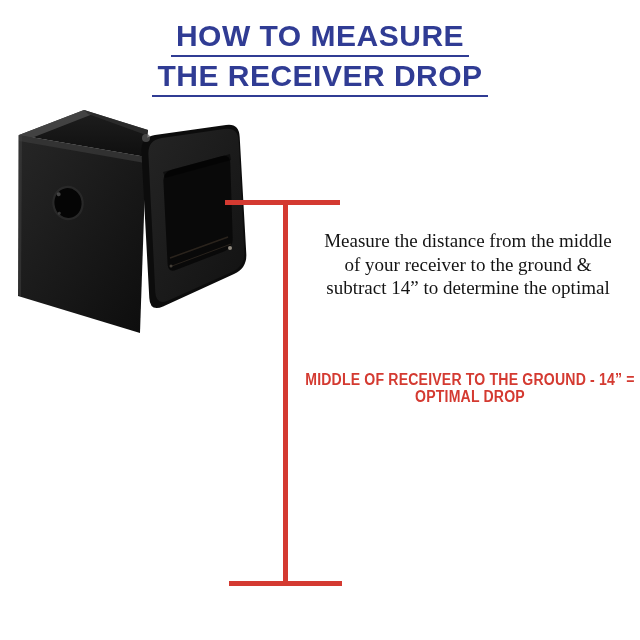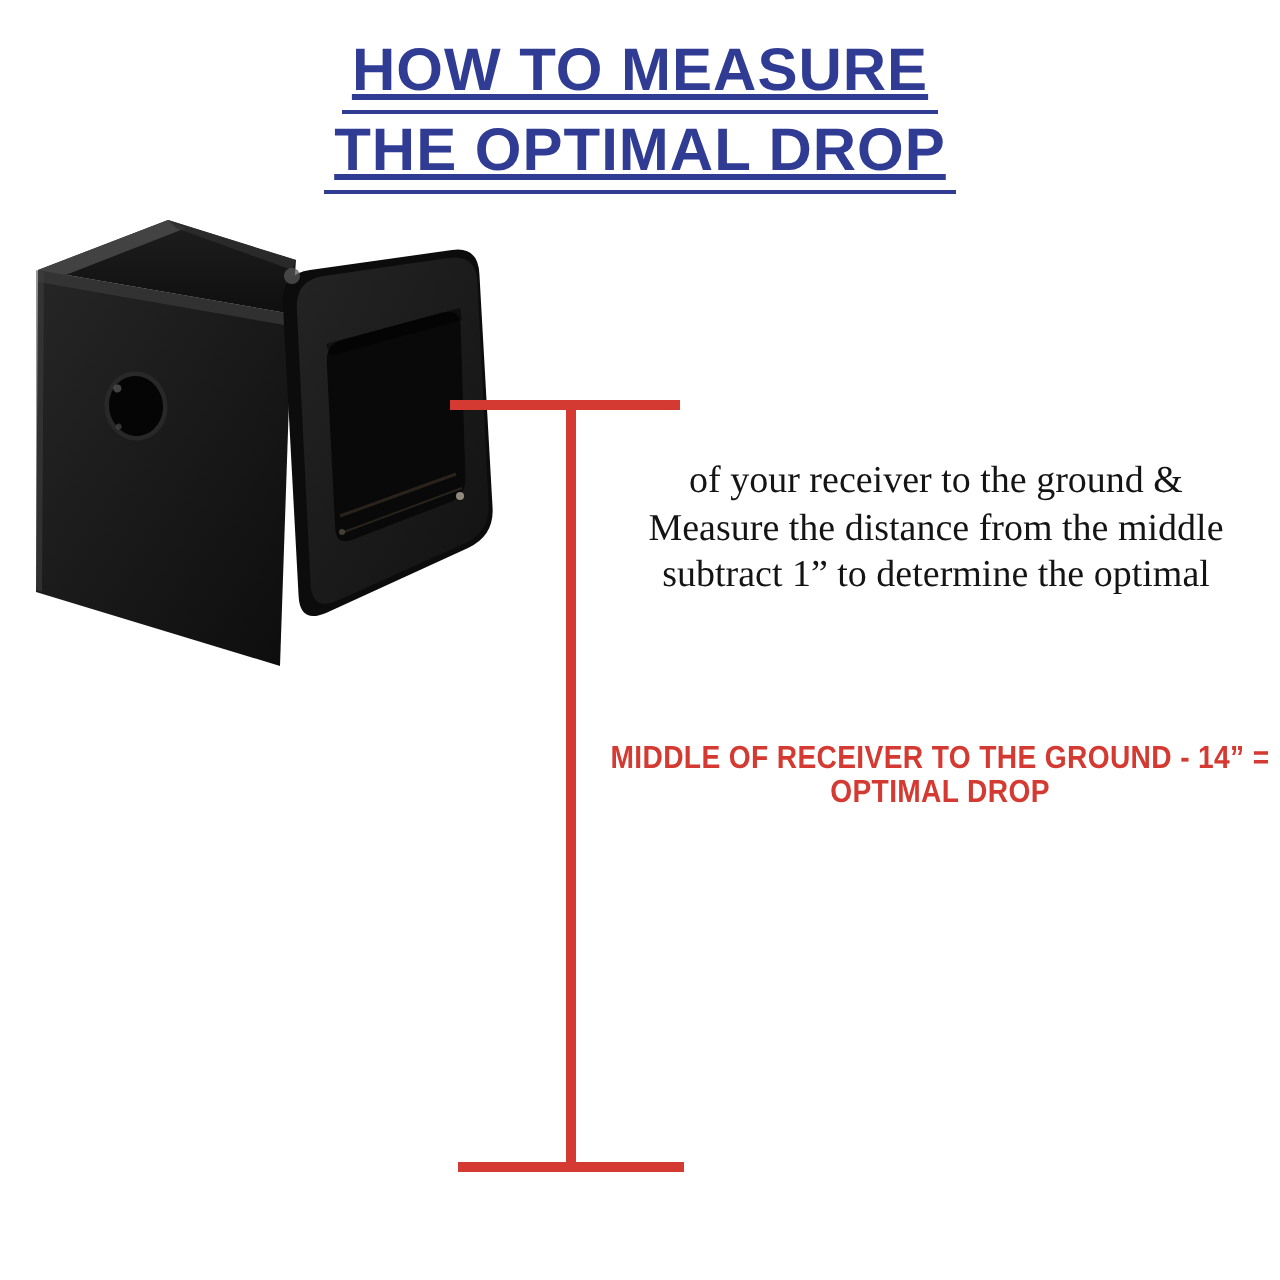--- a/index.html
+++ b/index.html
@@ -15,21 +15,20 @@
   }
   
   .title-block{position:absolute;top:19px;left:0;right:0;text-align:center;}
   .title-line{line-height:36px;}
   .title-line span{
     display:inline-block;white-space:nowrap;
     font:700 30px/33px "Liberation Sans",sans-serif;
     letter-spacing:.5px;color:var(--accent-blue);
     border-bottom:2.5px solid var(--accent-blue);
     padding:0 5px 3px 5px;
-    text-decoration:underline;
   }
   
   .hitch-svg{position:absolute;left:0;top:100px;width:280px;height:245px;}
   
   .m-line{position:absolute;background:var(--accent-red);}
   .m-cap-top{left:225px;top:200px;width:115px;height:5px;}
   .m-vertical{left:283px;top:200px;width:5px;height:386px;}
   .m-cap-bottom{left:229px;top:581px;width:113px;height:5px;}
   
   .instruction{
@@ -52,21 +51,21 @@
 </head>
 <body>
 
 <div class="canvas">
 
   <header class="title-block">
     <div class="title-line">
       <span>HOW TO MEASURE</span>
     </div>
     <div class="title-line">
-      <span>THE OPTIMAL DROP</span>
+      <span>THE RECEIVER DROP</span>
     </div>
   </header>
 
   <svg class="hitch-svg" viewBox="0 0 280 245" role="img" aria-label="hitch receiver">
     <defs>
       <linearGradient id="gFront" x1="0" y1="0" x2="1" y2="1">
         <stop offset="0" stop-color="#262626"></stop>
           <stop offset="1" stop-color="#0d0d0d"></stop>
       </linearGradient>
       <linearGradient id="gTop" x1="0" y1="0" x2="0" y2="1">
@@ -107,23 +106,23 @@
     <circle cx="171" cy="166" r="1.5" fill="#6b6257" opacity=".6"></circle>
   </svg>
 
   <div>
     <div class="m-line m-cap-top"></div>
     <div class="m-line m-vertical"></div>
     <div class="m-line m-cap-bottom"></div>
   </div>
 
   <div class="instruction">
+    <div>Measure the distance from the middle</div>
     <div>of your receiver to the ground &amp;</div>
-    <div>Measure the distance from the middle</div>
-    <div>subtract 1” to determine the optimal</div>
+    <div>subtract 14” to determine the optimal</div>
   </div>
 
   <div class="callout">
     <div>MIDDLE OF RECEIVER TO THE GROUND - 14” =</div>
     <div>OPTIMAL DROP</div>
   </div>
 
 </div>
 
 </body></html>

